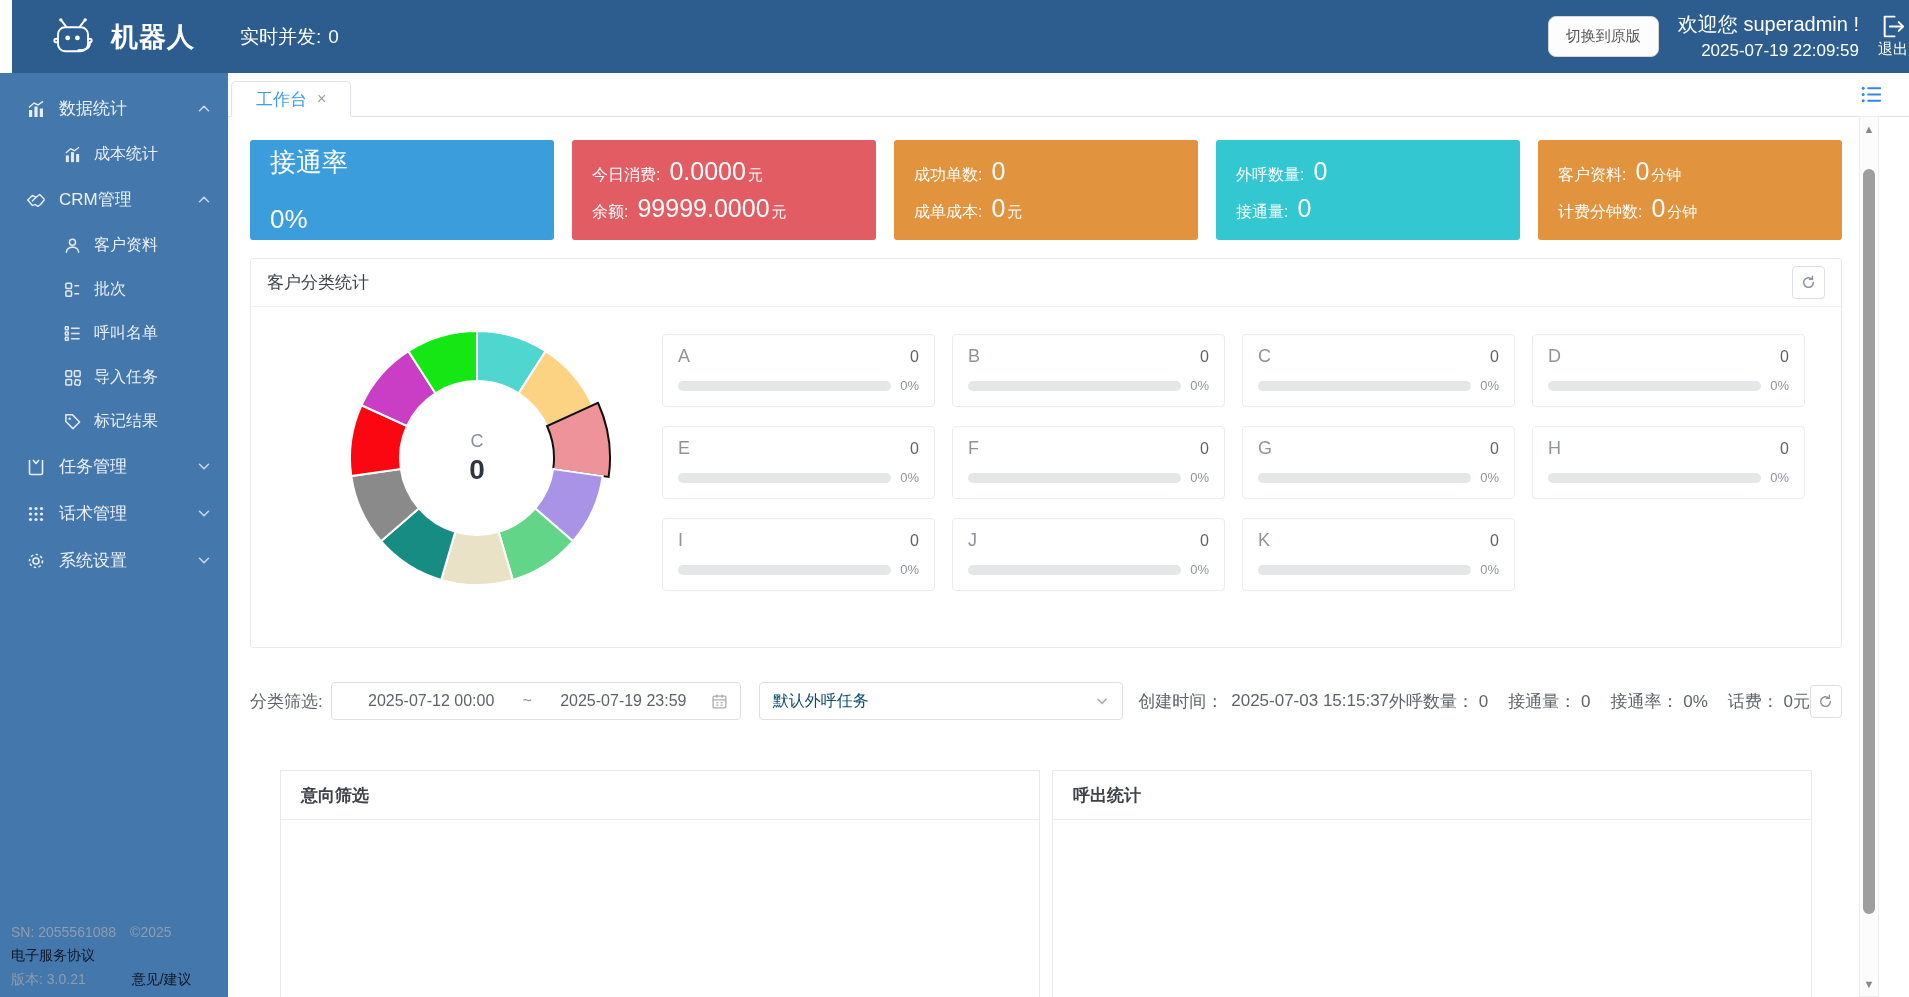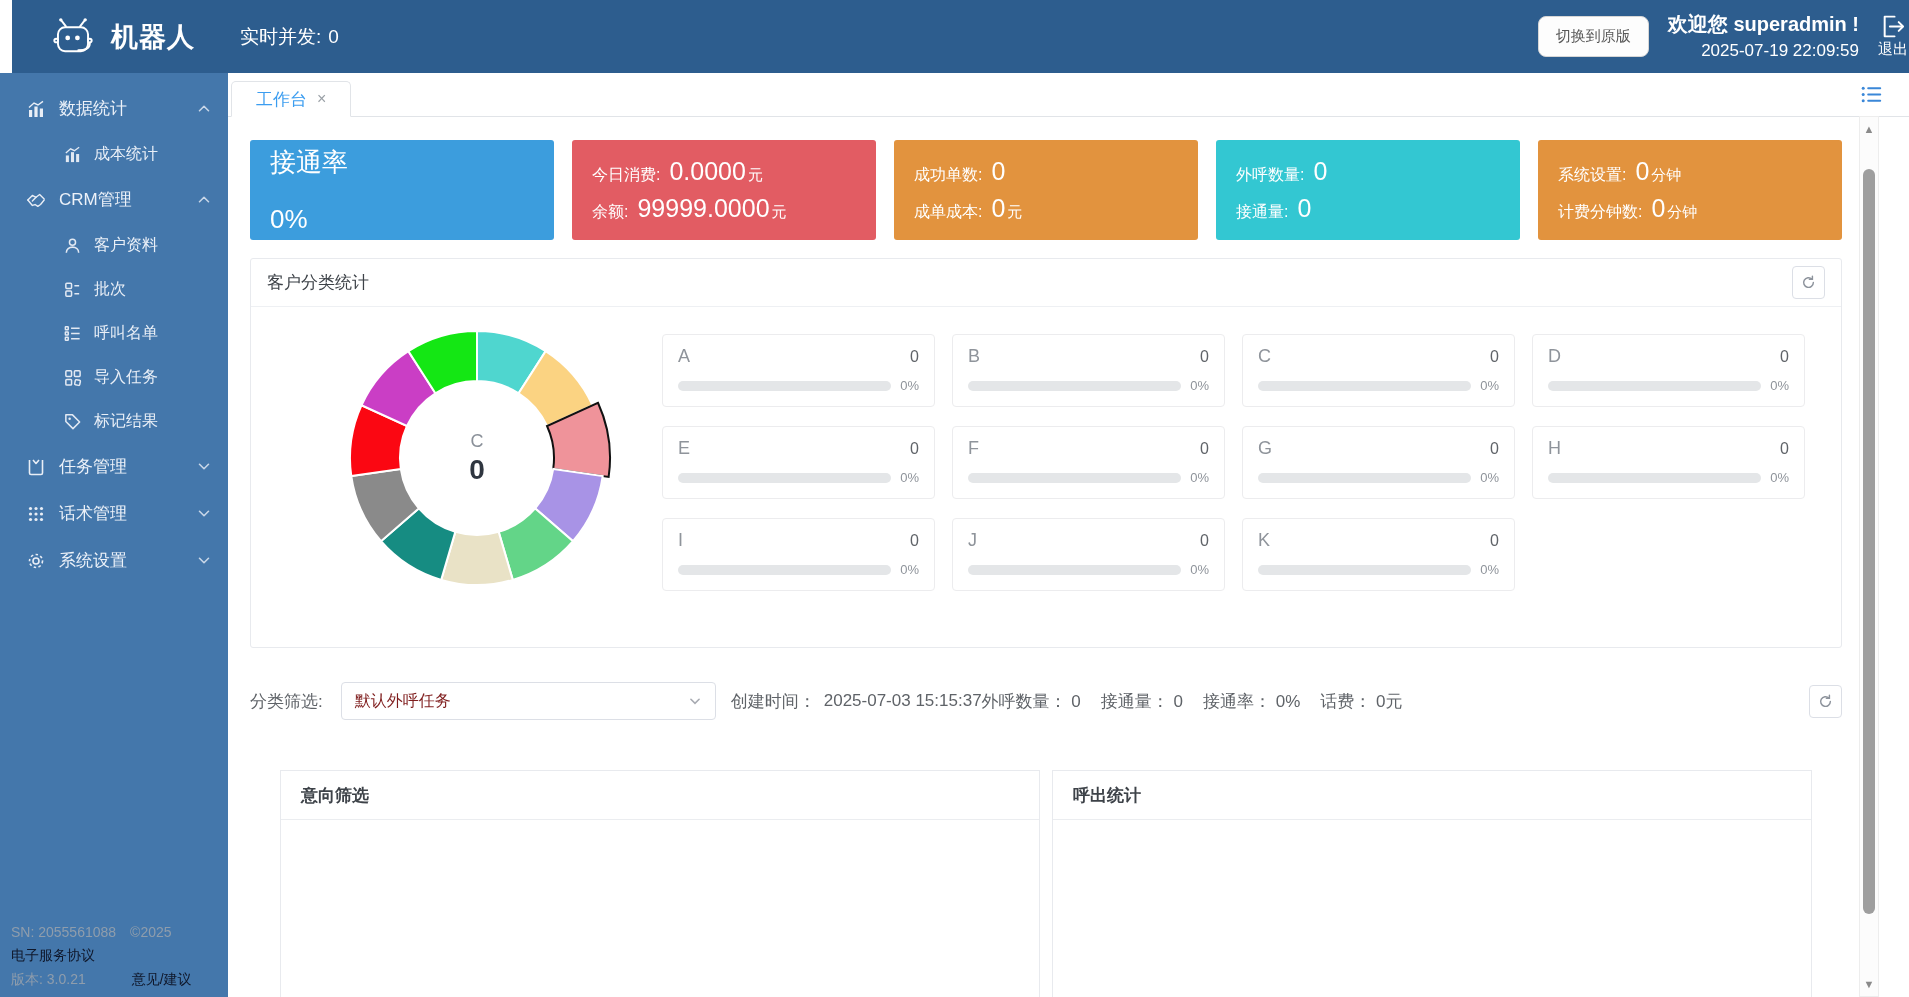--- a/index.html
+++ b/index.html
@@ -13,21 +13,21 @@
        display:flex;align-items:center;color:#fff;z-index:6;}
   .logo{display:flex;align-items:center;gap:15px;padding-left:38px;width:178px;flex:none;}
   .logo .ico{width:46px;height:42px;}
   .app-title{font-size:27px;font-weight:bold;letter-spacing:1px;}
   .concur{font-size:19px;margin-left:12px;}
   .concur .cv{margin-left:7px;}
   .hdr-right{margin-left:auto;display:flex;align-items:center;gap:19px;padding-right:13px;}
   .switch-btn{background:#fdfdfd;color:#595959;border:1px solid #d6d6d6;border-radius:8px;
        font-size:15px;padding:10px 17px;cursor:pointer;font-family:inherit;}
   .welcome{text-align:right;line-height:1.45;}
-  .welcome .w1{font-size:20px;font-weight:bold;}
+  .welcome .w1{font-size:20px;font-weight:normal;}
   .welcome .w2{font-size:17px;}
   .logout{display:flex;flex-direction:column;align-items:center;font-size:15px;cursor:pointer;}
   .logout .ico{width:27px;height:27px;}
 
   
   .side{position:absolute;top:73px;left:0;bottom:0;width:228px;background:#4477ab;color:#edf2f9;z-index:5;}
   .side-nav{padding-top:12px;}
   .side-item{display:flex;align-items:center;height:47px;padding:0 18px 0 26px;font-size:17px;cursor:pointer;}
   .side-item .ico{width:20px;height:20px;margin-right:13px;color:#e9eef6;flex:none;}
   .side-label{white-space:nowrap;}
@@ -90,21 +90,21 @@
   .filter-row{margin-top:34px;display:flex;align-items:center;}
   .f-label{font-size:17px;color:#5f6368;white-space:nowrap;}
   .date-range{width:422px;height:38px;border:1px solid #dcdfe6;border-radius:4px;display:flex;
        align-items:center;margin-left:8px;padding:0 12px;box-sizing:border-box;font-size:16px;
        color:#5f6368;cursor:pointer;background:#fff;}
   .date-range .d{flex:1;text-align:center;white-space:nowrap;}
   .date-range .sep{color:#8a8f96;padding:0 4px;}
   .cal-ico{width:17px;height:17px;color:#a8abb2;flex:none;}
   .select{width:375px;height:38px;border:1px solid #dcdfe6;border-radius:4px;display:flex;
        align-items:center;margin-left:18px;padding:4px 13px;box-sizing:border-box;font-size:16px;
-       color:#7f1d1d;cursor:pointer;background:#fff;}
+       color:#0c4a6e;cursor:pointer;background:#fff;}
   .select .sel-txt{flex:1;}
   .sel-chev{width:14px;height:14px;color:#a8abb2;flex:none;}
   .filter-info{margin-left:15px;font-size:17px;color:#5f6368;display:flex;align-items:center;white-space:nowrap;}
   .fi-created-val{margin-left:8px;}
   .fi-stat{margin-left:20px;}
   .fi-stat.first{margin-left:0;}
   .filter-row .refresh-btn{margin-left:auto;}
 
   
   .bottom-row{margin:50px 30px 0;display:flex;gap:12px;}
@@ -378,21 +378,21 @@
               <span class="lbl">外呼数量:</span>
               <span class="val">0</span>
             </div>
             <div class="line">
               <span class="lbl">接通量:</span>
               <span class="val">0</span>
             </div>
           </div>
           <div class="card" style="background: rgb(226, 147, 62);">
             <div class="line">
-              <span class="lbl">系统设置:</span>
+              <span class="lbl">客户资料:</span>
               <span class="val">0</span>
               <span class="unit">分钟</span>
             </div>
             <div class="line">
               <span class="lbl">计费分钟数:</span>
               <span class="val">0</span>
               <span class="unit">分钟</span>
             </div>
           </div>
         </div>
@@ -537,20 +537,31 @@
                   <span class="cc-track"></span>
                   <span class="cc-pct">0%</span>
                 </div>
               </div>
             </div>
         </div>
       </section>
 
       <div class="filter-row">
         <span class="f-label">分类筛选:</span>
+        <div class="date-range">
+          <span class="d">2025-07-12 00:00</span>
+          <span class="sep">~</span>
+          <span class="d">2025-07-19 23:59</span>
+          <span class="cal-ico ico">
+            <svg viewBox="0 0 16 16" fill="none" stroke="currentColor" stroke-width="1.2">
+              <rect x="2" y="3" width="12" height="11" rx="1"></rect>
+              <path d="M2 6.5h12M5.5 1.5v3M10.5 1.5v3M5 9h2M9 9h2M5 11.5h2M9 11.5h2"></path>
+            </svg>
+          </span>
+        </div>
         <div class="select">
           <span class="sel-txt">默认外呼任务</span>
           <span class="sel-chev ico">
             <svg viewBox="0 0 12 12" fill="none" stroke="currentColor" stroke-width="1.4" stroke-linecap="round">
               <path d="M2.5 4.5 6 8l3.5-3.5"></path>
             </svg>
           </span>
         </div>
         <div class="filter-info">
           <span>创建时间：</span>

